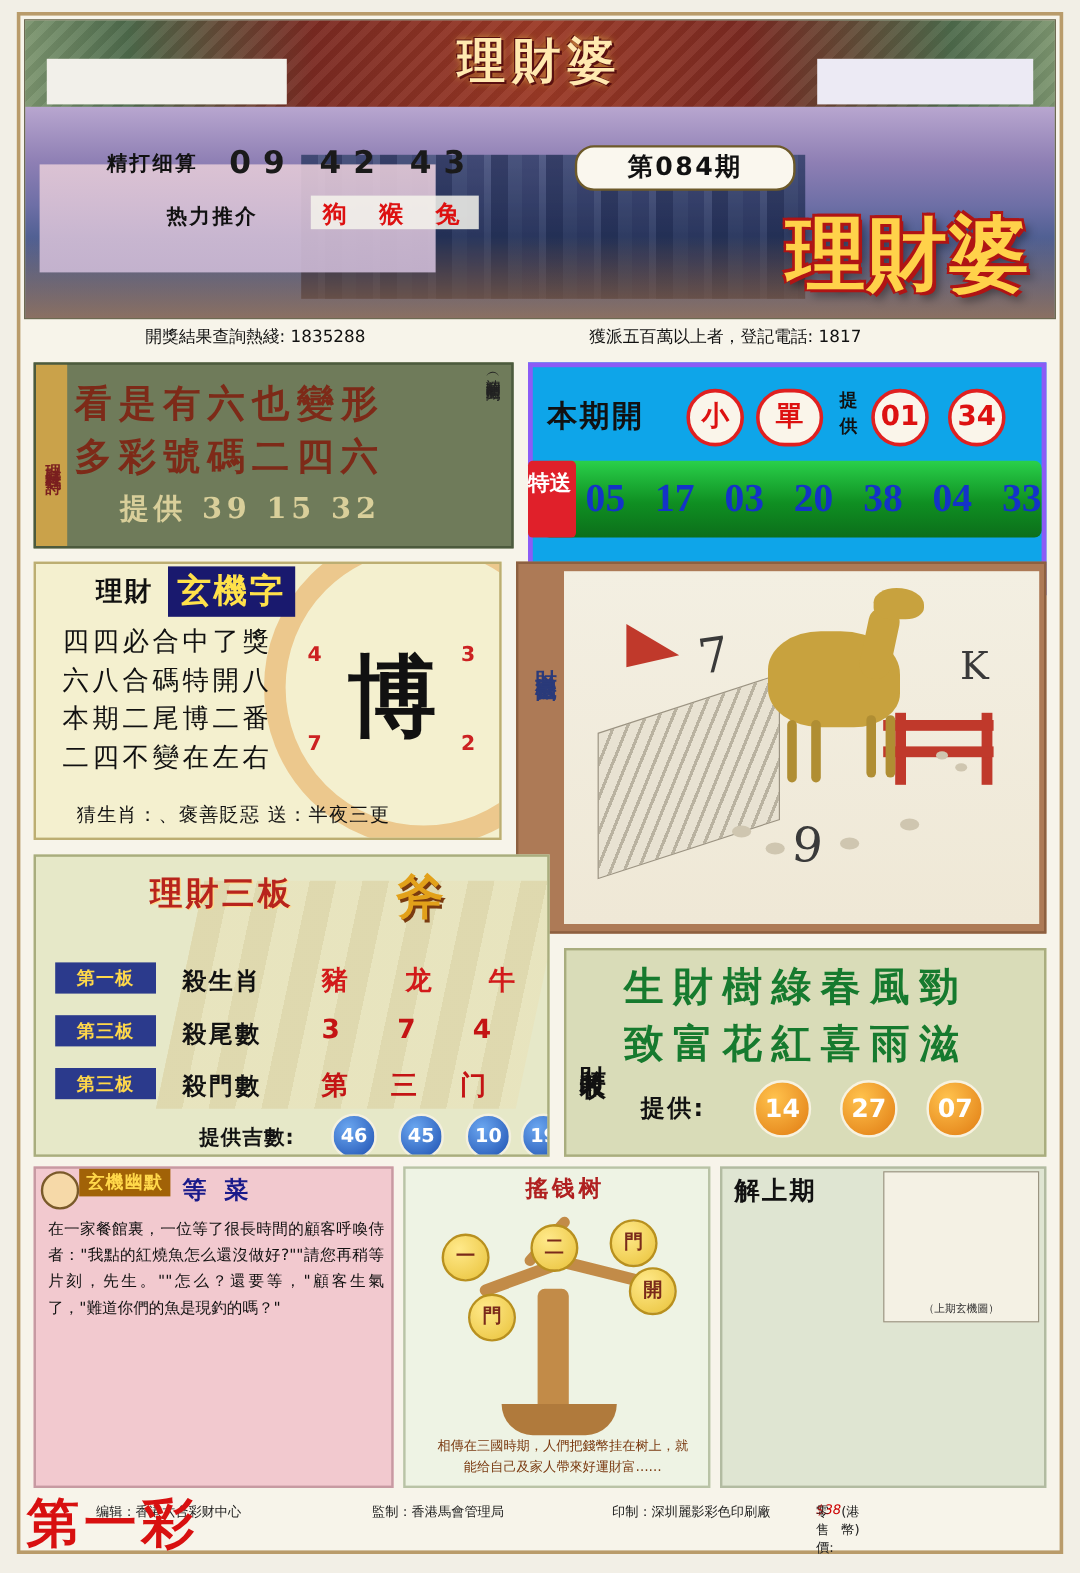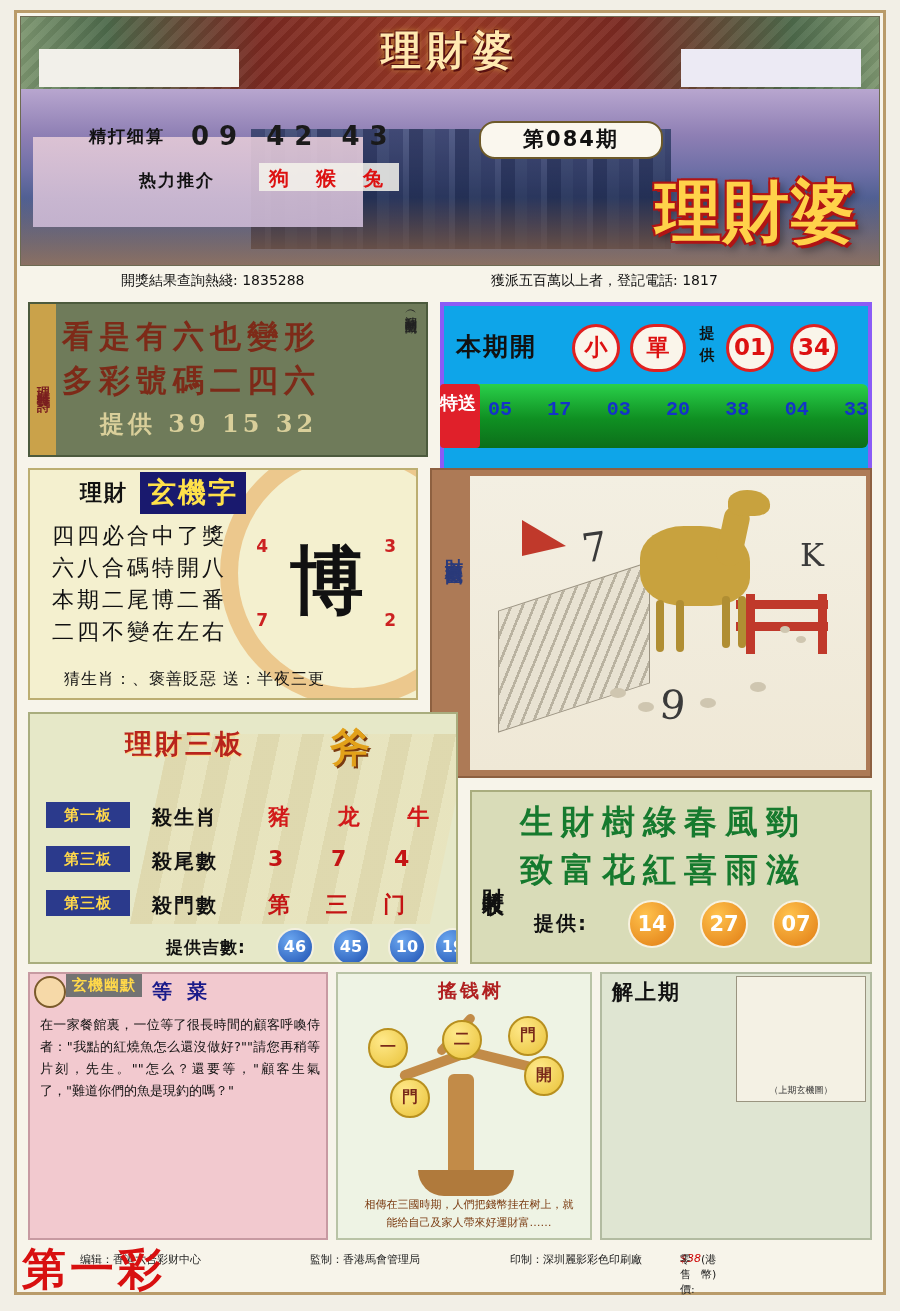--- a/index.html
+++ b/index.html
@@ -155,22 +155,22 @@
   }
   .sp-label{
     position:absolute;left:-4px;top:78px;width:40px;height:64px;
     background:#e0202a;color:#fff;font-size:18px;font-weight:bold;
     text-align:left;line-height:26px;padding-top:6px;box-sizing:border-box;
     border-radius:4px;
   }
   .sp-nums{
     position:absolute;left:44px;top:92px;width:380px;
     display:flex;justify-content:space-between;
-    font-size:20px;font-weight:bold;color:#1433c8;
-    font-family:Liberation Mono, monospace;
+    font-size:33px;font-weight:bold;color:#1433c8;
+    font-family:Liberation Serif, serif;
   }
   
   .xuanji{
     position:absolute;left:28px;top:468px;width:390px;height:232px;
     background:#f4f0cf;border:2px solid #bcae72;box-sizing:border-box;
     overflow:hidden;
   }
   .xj-circle{
     position:absolute;right:-70px;top:-30px;width:230px;height:230px;border-radius:50%;
     border:18px solid rgba(226,150,60,.45);
@@ -285,21 +285,21 @@
     color:#fff;font-size:21px;font-weight:bold;text-align:center;line-height:44px;
     border:2px solid #f7f2e0;
   }
   .ob1{left:628px;} .ob2{left:700px;} .ob3{left:772px;}
   
   .joke{
     position:absolute;left:28px;top:972px;width:300px;height:268px;
     background:#f2c9cf;border:2px solid #c79aa2;box-sizing:border-box;
   }
   .joke-badge{
-    position:absolute;left:66px;top:974px;background:#737373;color:#ffd84a;
+    position:absolute;left:66px;top:974px;background:#a16207;color:#ffd84a;
     font-size:15px;font-weight:bold;padding:2px 6px;letter-spacing:1px;
   }
   .joke-face{
     position:absolute;left:34px;top:976px;width:28px;height:28px;border-radius:50%;
     background:#f6d9a8;border:2px solid #7a5a2a;
   }
   .joke-title{position:absolute;left:152px;top:978px;font-size:20px;font-weight:bold;color:#1a1a8a;letter-spacing:4px;}
   .joke-text{
     position:absolute;left:40px;top:1014px;width:280px;font-size:13px;color:#111;line-height:22px;
     text-align:justify;

